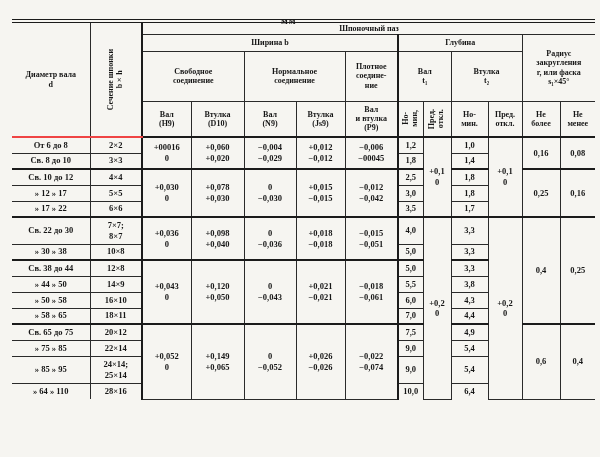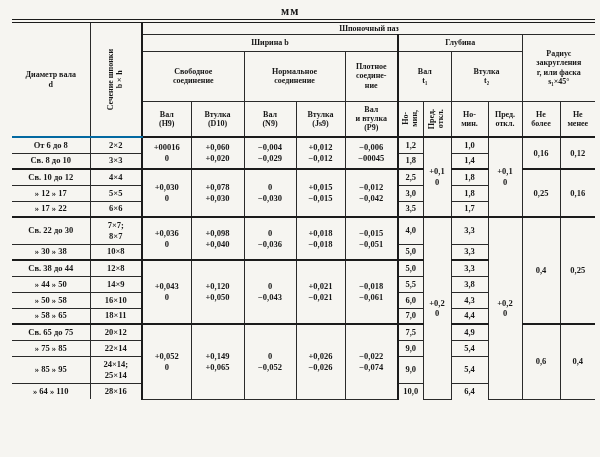--- a/index.html
+++ b/index.html
@@ -4,22 +4,22 @@
 <style>
   html,body { margin:0; padding:0; }
   body {
     width:600px; height:457px;
     background:#f6f5f1;
     font-family:"Liberation Serif","DejaVu Serif",serif;
     color:#161616;
   }
   .page { position:relative; width:600px; height:457px; overflow:hidden; }
   .mm {
-    position:absolute; left:281px; top:4px;
-    font-size:12px; font-weight:bold; letter-spacing:1px;
+    position:absolute; left:281px; top:15px;
+    font-size:10px; font-weight:bold; letter-spacing:1px;
   }
   table.tbl {
     position:absolute; left:12px; top:19px; width:583px;
     border-collapse:collapse; table-layout:fixed;
     border-top:4px double #1b1b1b;
   }
   .tbl td {
     border:1px solid #2a2a2a;
     text-align:center; vertical-align:middle;
     padding:0 1px;
@@ -29,21 +29,21 @@
     overflow:hidden;
   }
   .tbl td.hdr { font-size:8px; line-height:1.15; }
   tr.h1 { height:13px; }
   tr.h2 { height:17px; }
   tr.h3 { height:50px; }
   tr.h4 { height:36px; }
   tr.r  { height:16px; }
   tr.rtall { height:27px; }
   tr.h4 td { border-bottom:2px solid #1b1b1b; }
-  td.hb2 { border-bottom:2px solid #0369a1; }
+  td.hb2 { border-bottom:2px solid #ef4444; }
   tr.gs td { border-top:2px solid #1b1b1b; }
   tr.last td { border-bottom:none; }
   td.no-l { border-left:none; }
   td.no-r { border-right:none;margin-top:22px; }
   td.bl2 { border-left:2px solid #1b1b1b; }
   .vtext {
     writing-mode:vertical-rl;
     transform:rotate(180deg);
     margin:0 auto;
     white-space:pre-line;
@@ -141,21 +141,21 @@
 −0,012</td>
       <td rowspan="2">−0,006
 −00045</td>
       <td class="bl2">1,2</td>
       <td rowspan="5">+0,1
 0</td>
       <td>1,0</td>
       <td rowspan="5">+0,1
 0</td>
       <td rowspan="2">0,16</td>
-      <td rowspan="2" class="no-r">0,12</td>
+      <td rowspan="2" class="no-r">0,08</td>
     </tr>
 
     <tr class="r">
       <td class="no-l">Св. 8 до 10</td>
       <td>3×3</td>
       <td class="bl2">1,8</td>
       <td>1,4</td>
     </tr>
 
     <tr class="r gs">

